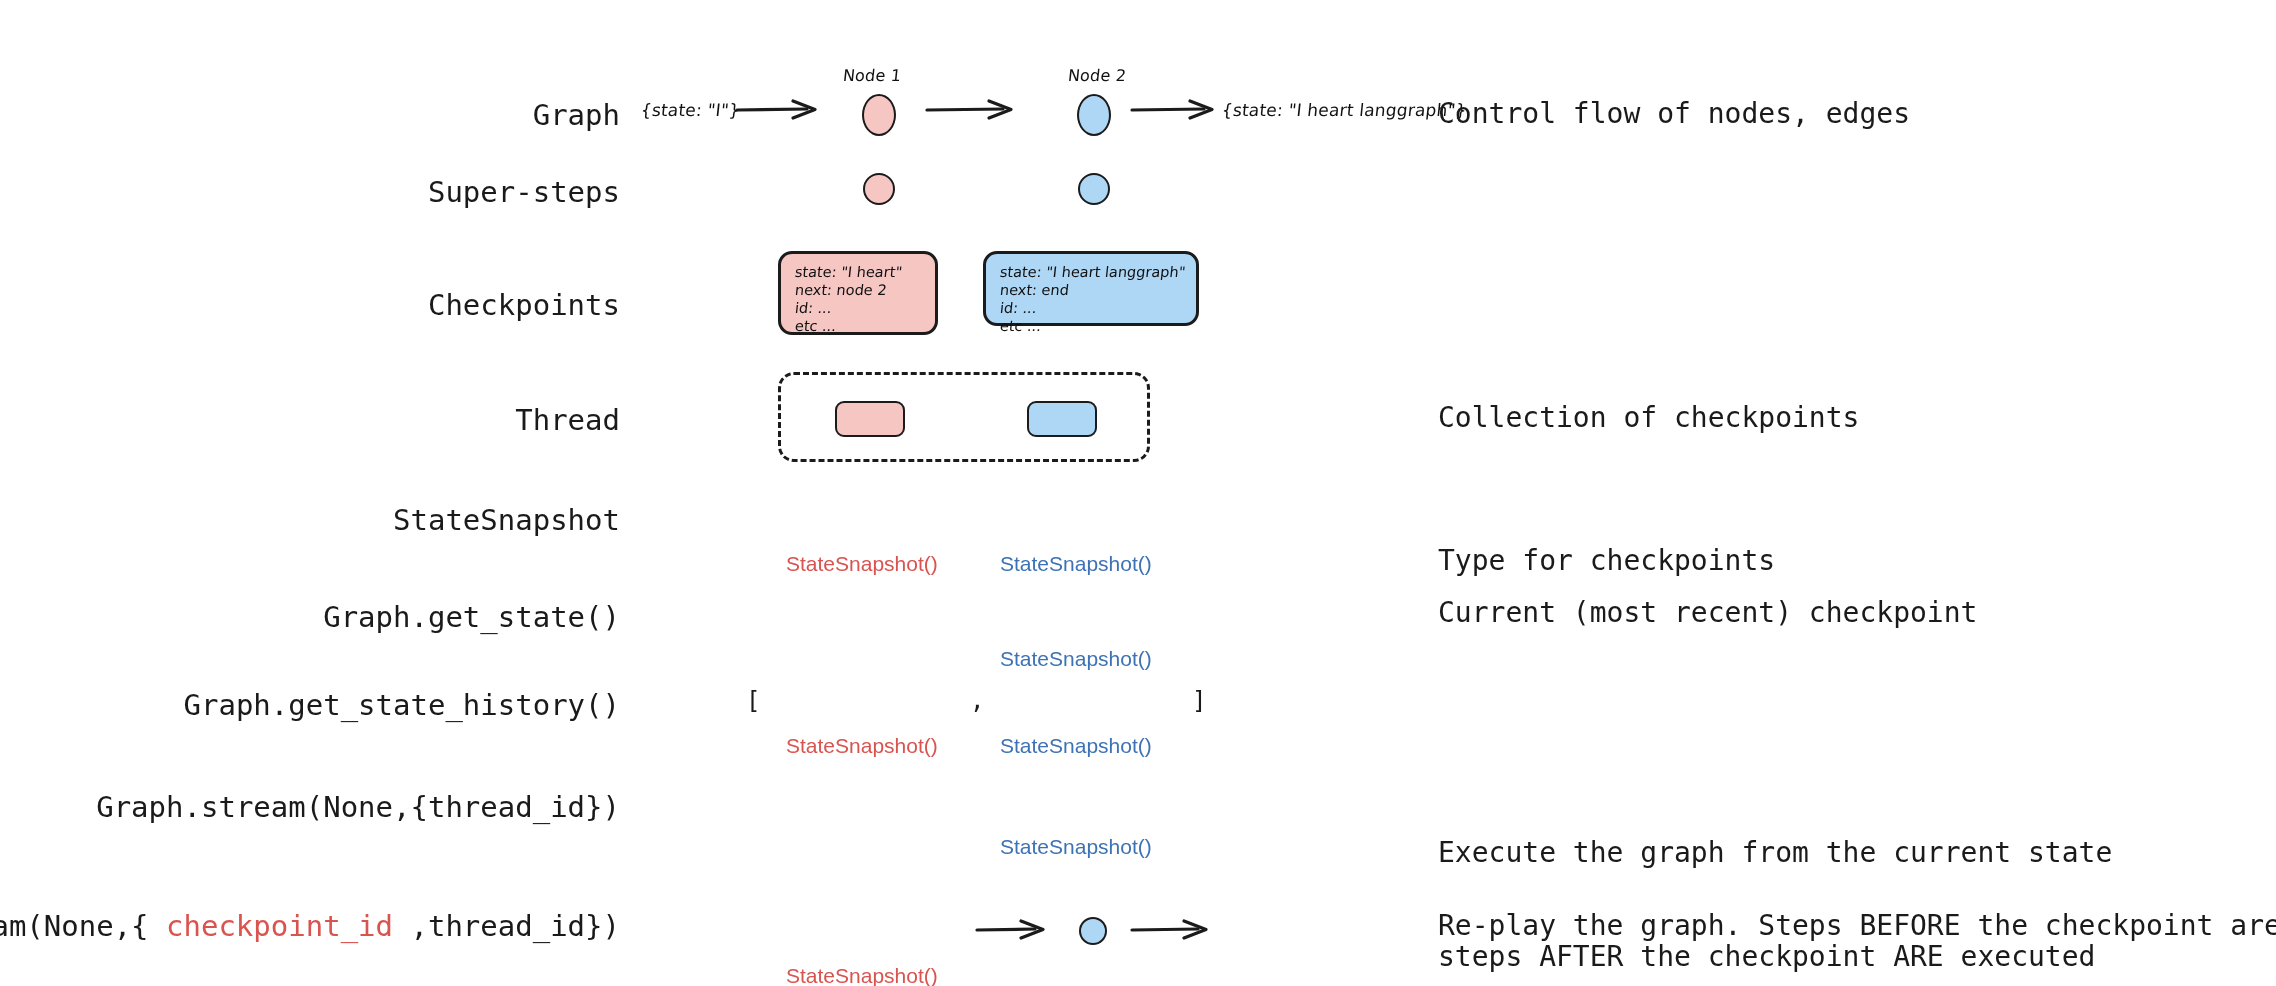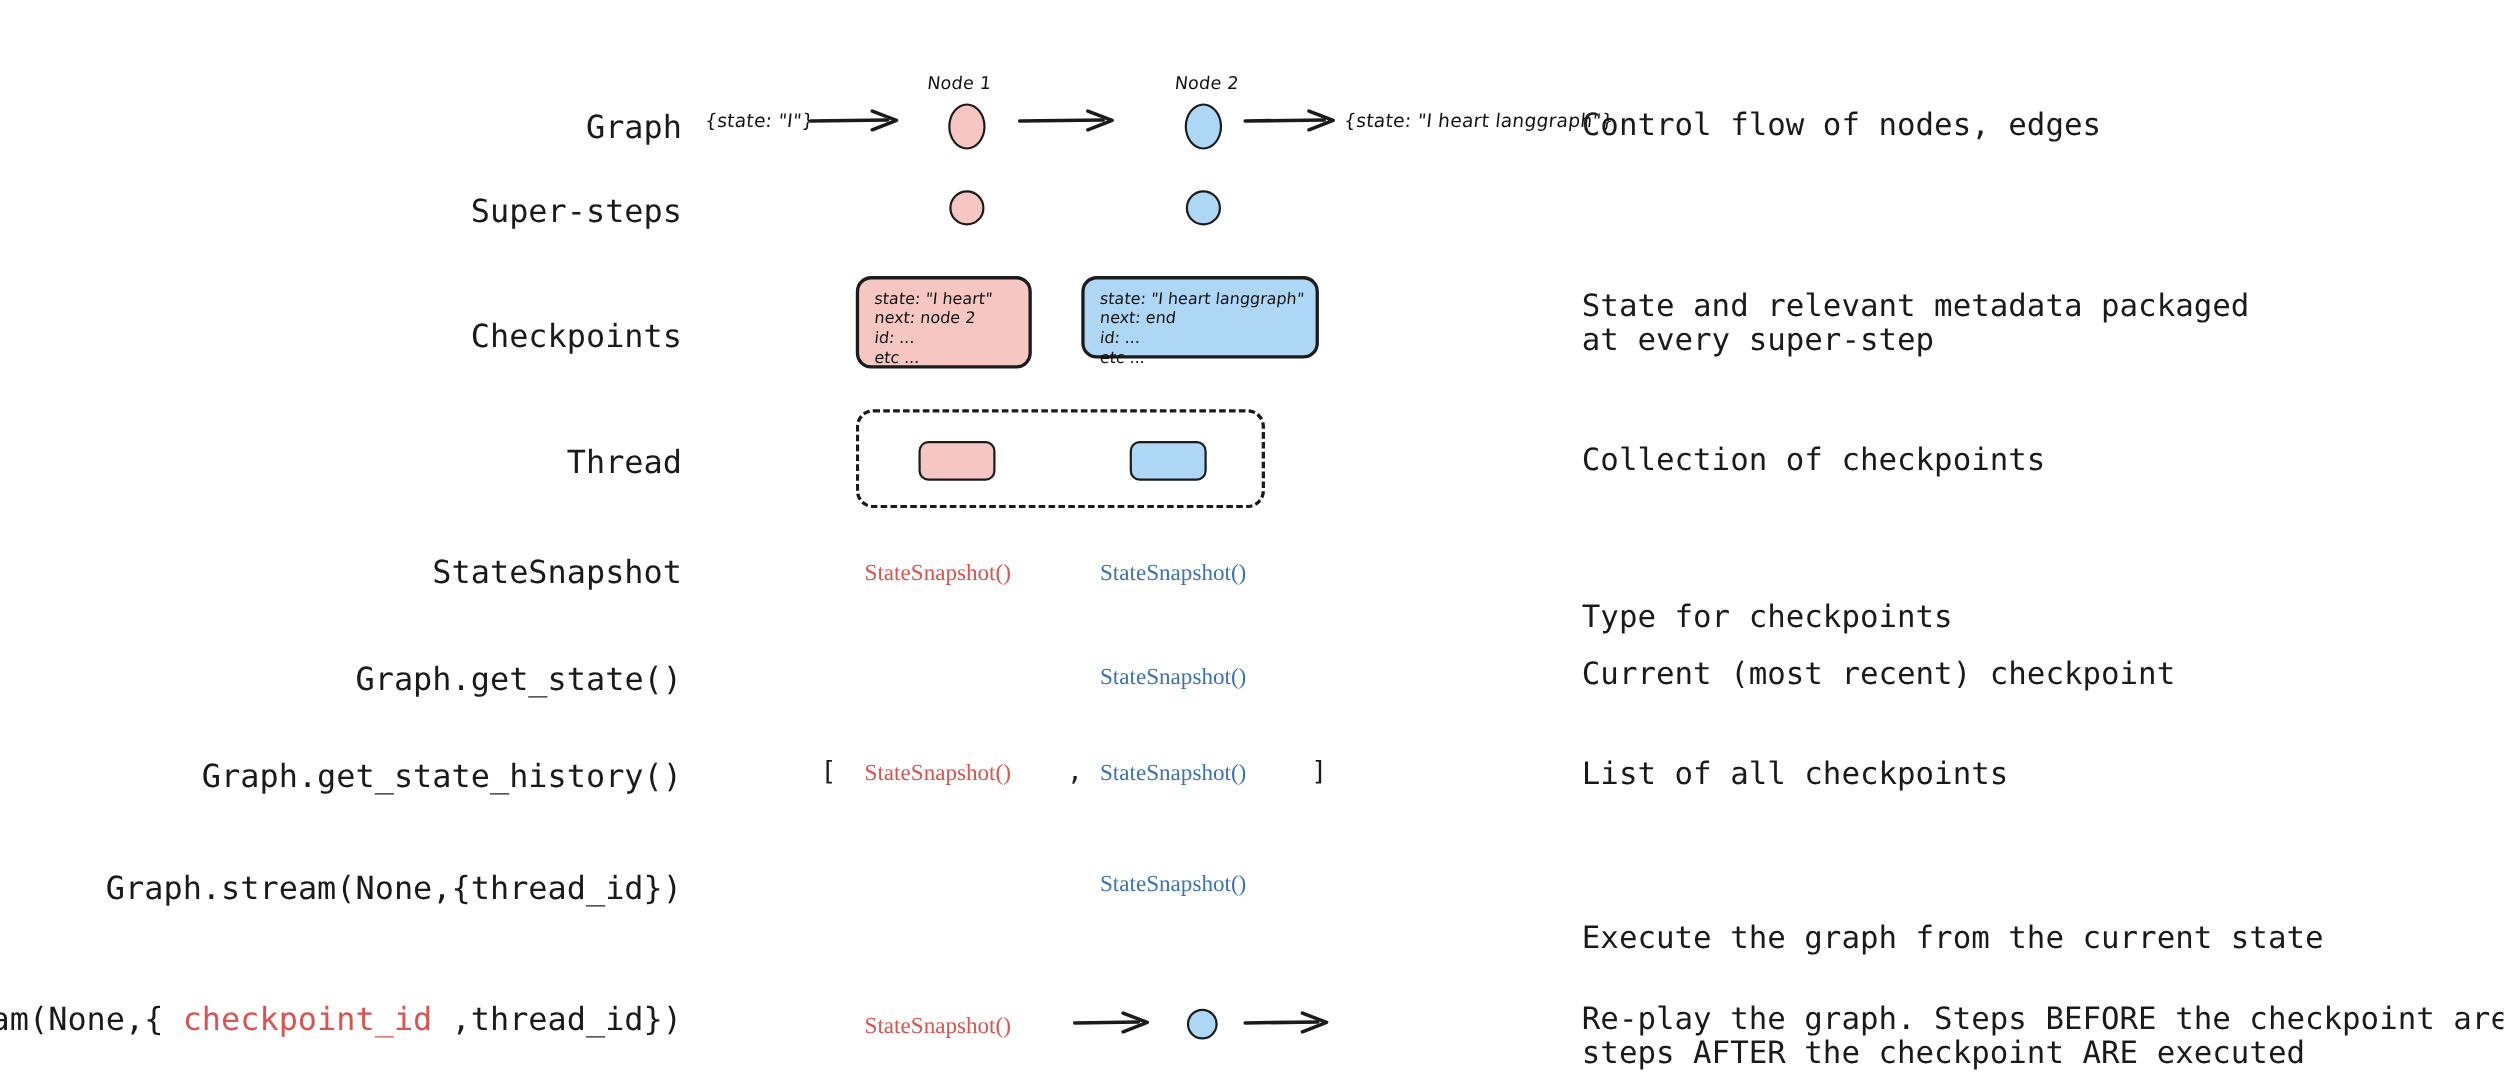--- a/index.html
+++ b/index.html
@@ -117,23 +117,24 @@
     width: 70px;
     height: 36px;
     border: 2.5px solid #1b1b1b;
     border-radius: 9px;
     box-sizing: border-box;
   }
 
   
   .snap {
     position: absolute;
-    font-family: Liberation Serif, serif;
+    font-family: Liberation Sans, sans-serif;
     font-size: 21px;
     white-space: pre;
+    margin-top: 44px;
   }
   .snap-red { color: #d9534f; }
   .snap-blue { color: #3d72b4; }
   .bracket {
     position: absolute;
     font-family: "DejaVu Sans Mono", "Liberation Mono", monospace;
     font-size: 24px;
     color: #1a1a1a;
     white-space: pre;
   }
@@ -196,22 +197,20 @@
     <div class="cp-line">etc ...</div>
   </div>
 
   <div class="checkpoint cp-blue" style="left:983px; top:251px; width:216px; height:75px;">
     <div class="cp-line">state: "I heart langgraph"</div>
     <div class="cp-line">next: end</div>
     <div class="cp-line">id: ...</div>
     <div class="cp-line">etc ...</div>
   </div>
 
-  <div class="desc" style="top:262px;">State and relevant metadata packaged
-at every super-step</div>
 
   <div class="label-col" style="top:403px;">
     <div class="row-label">Thread</div>
   </div>
 
   <div class="thread-box" style="left:778px; top:372px; width:372px; height:90px;">
     <div class="mini-card node-pink" style="left:54px; top:26px;"></div>
     <div class="mini-card node-blue" style="left:246px; top:26px;"></div>
   </div>
 
@@ -237,21 +236,20 @@
   <div class="label-col" style="top:688px;">
     <div class="row-label">Graph.get_state_history()</div>
   </div>
 
   <div class="bracket" style="left:746px; top:687px;">[</div>
   <div class="snap snap-red" style="left:786px; top:690px;">StateSnapshot()</div>
   <div class="bracket" style="left:970px; top:687px;">,</div>
   <div class="snap snap-blue" style="left:1000px; top:690px;">StateSnapshot()</div>
   <div class="bracket" style="left:1192px; top:687px;">]</div>
 
-  <div class="desc" style="top:688px;">List of all checkpoints</div>
 
   <div class="label-col" style="top:790px;">
     <div class="row-label">Graph.stream(None,{thread_id})</div>
   </div>
 
   <div class="snap snap-blue" style="left:1000px; top:791px;">StateSnapshot()</div>
 
   <div class="desc" style="top:837px;">Execute the graph from the current state</div>
 
   <div class="label-col" style="top:909px;">

